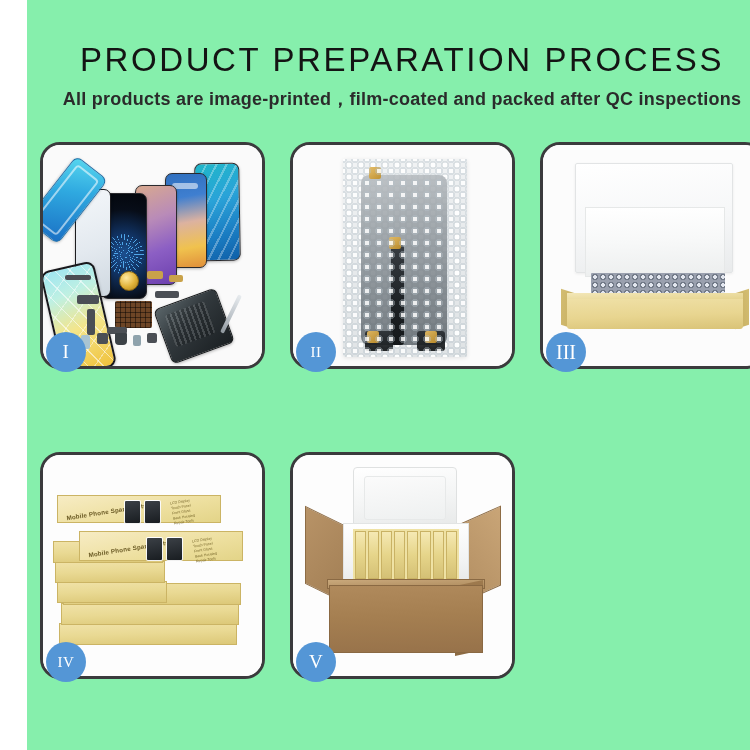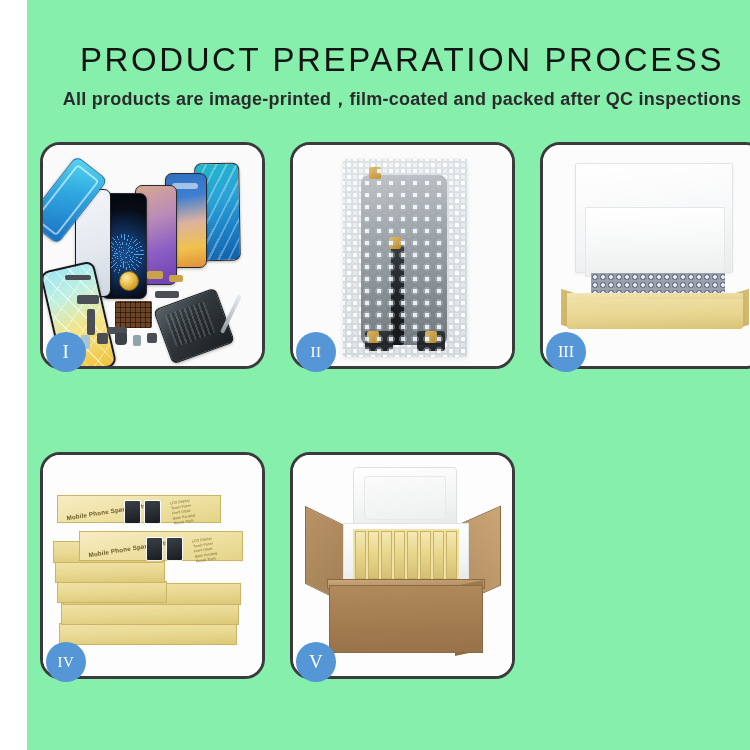--- a/index.html
+++ b/index.html
@@ -85,21 +85,21 @@
     background: #5496d6;
     color: #ffffff;
     font-family: "Liberation Serif", serif;
     font-size: 19px;
     line-height: 40px;
     text-align: center;
     letter-spacing: 0.5px;
     z-index: 5;
   }
   .badge.wide { font-size: 15px; }
-  .badge.xwide { font-size: 16px; letter-spacing: 0; }
+  .badge.xwide { font-size: 20px; letter-spacing: 0; }
 
   
   
   
   .p1 { background: #fafafa; }
   .phone-fan { position: absolute; }
   .ph {
     position: absolute;
     border-radius: 7px;
     border: 1.6px solid #2a2a2e;

